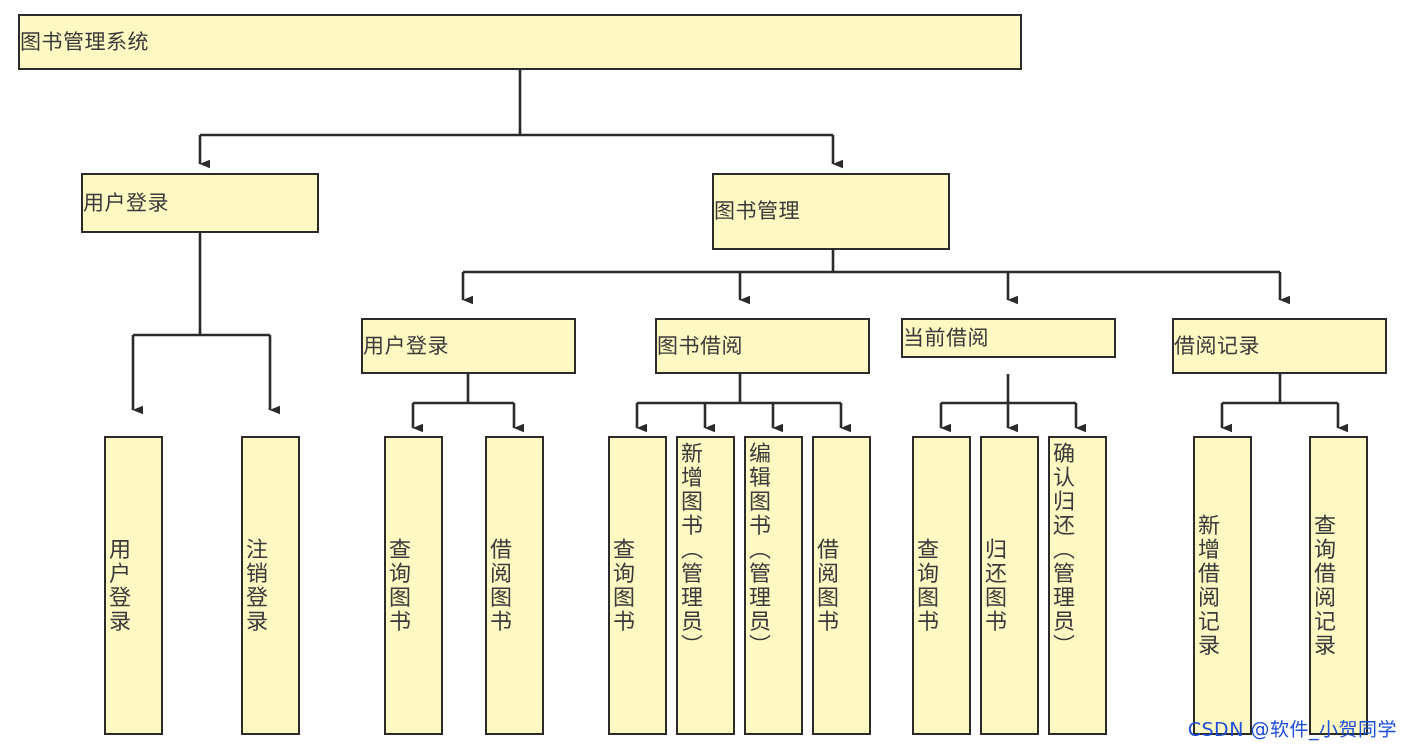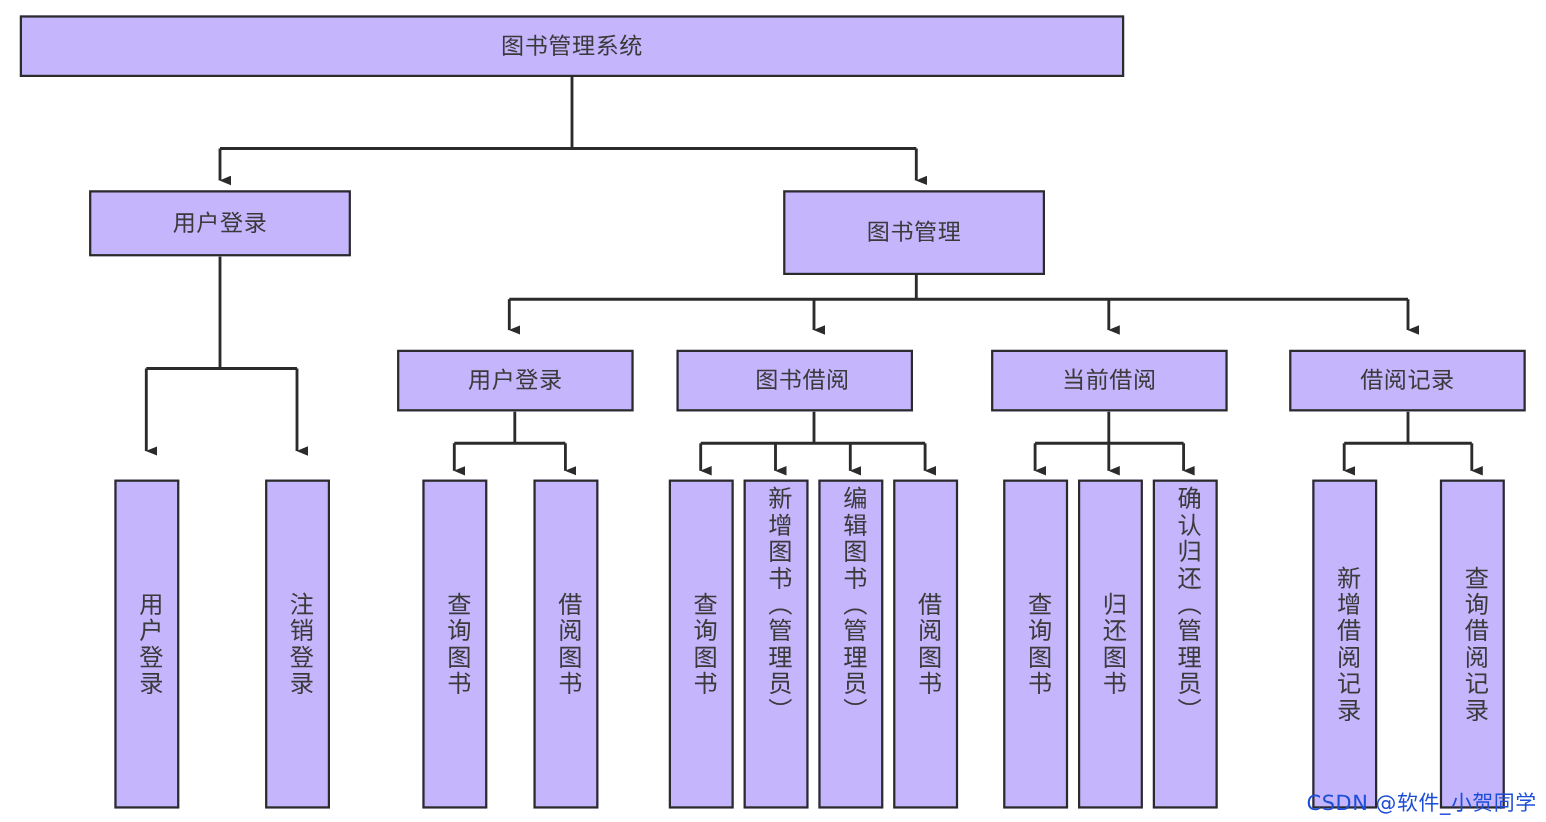--- a/index.html
+++ b/index.html
@@ -22,24 +22,24 @@
     position: absolute;
     left: 0;
     top: 0;
     width: 1405px;
     height: 747px;
   }
   .node {
     position: absolute;
     box-sizing: border-box;
     border: 2px solid #2b2b2b;
-    background: #c4b5fd;
+    background: #fef9c3;
     display: flex;
     align-items: center;
-    justify-content: center;
+    justify-content: flex-start;
     z-index: 2;
   }
   .node-label {
     color: #3a3a3a;
     font-size: 21px;
     line-height: 1.16;
     letter-spacing: 0.5px;
     text-align: center;
     white-space: nowrap;
   }
@@ -141,25 +141,25 @@
   </div>
 
   <div class="node horizontal" style="left:712px; top:173px; width:238px; height:77px;">
     <span class="node-label">图书管理</span>
   </div>
 
   <div class="node horizontal" style="left:361px; top:318px; width:215px; height:56px;">
     <span class="node-label">用户登录</span>
   </div>
 
-  <div class="node horizontal" style="left:615px; top:318px; width:215px; height:56px;padding-left:14px;">
+  <div class="node horizontal" style="left:655px; top:318px; width:215px; height:56px;">
     <span class="node-label">图书借阅</span>
   </div>
 
-  <div class="node horizontal" style="left:901px; top:318px; width:215px; height:56px;">
+  <div class="node horizontal" style="left:901px; top:318px; width:215px; height:40px;">
     <span class="node-label">当前借阅</span>
   </div>
 
   <div class="node horizontal" style="left:1172px; top:318px; width:215px; height:56px;">
     <span class="node-label">借阅记录</span>
   </div>
 
   <div class="node vertical center-v" style="left:104px; top:436px; width:59px; height:299px;">
     <span class="node-label">用户登录</span>
   </div>

